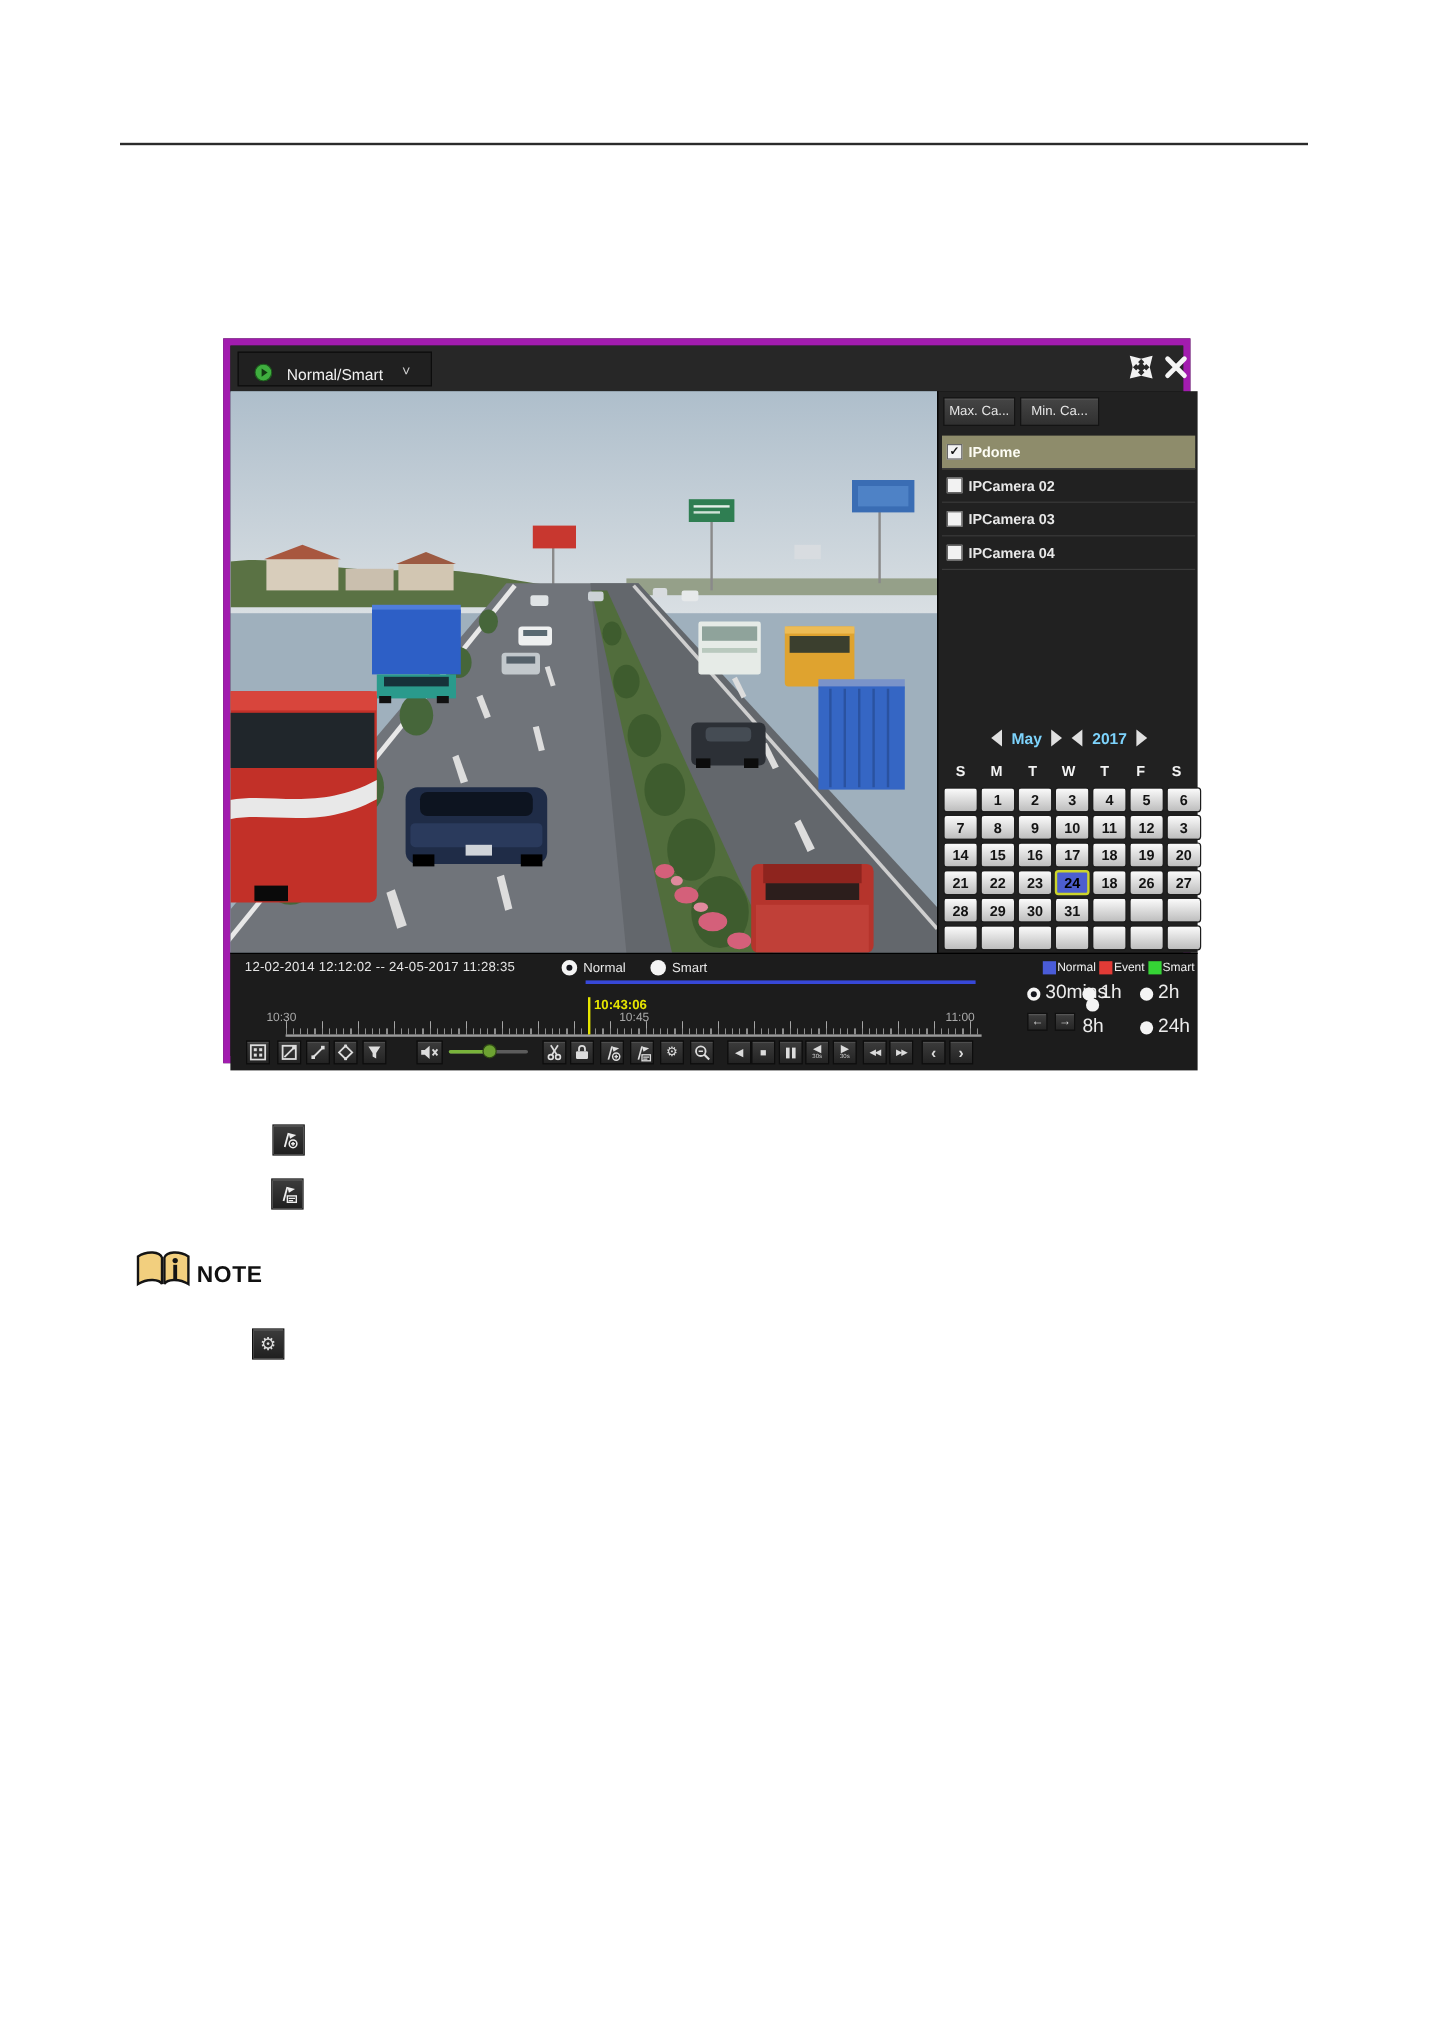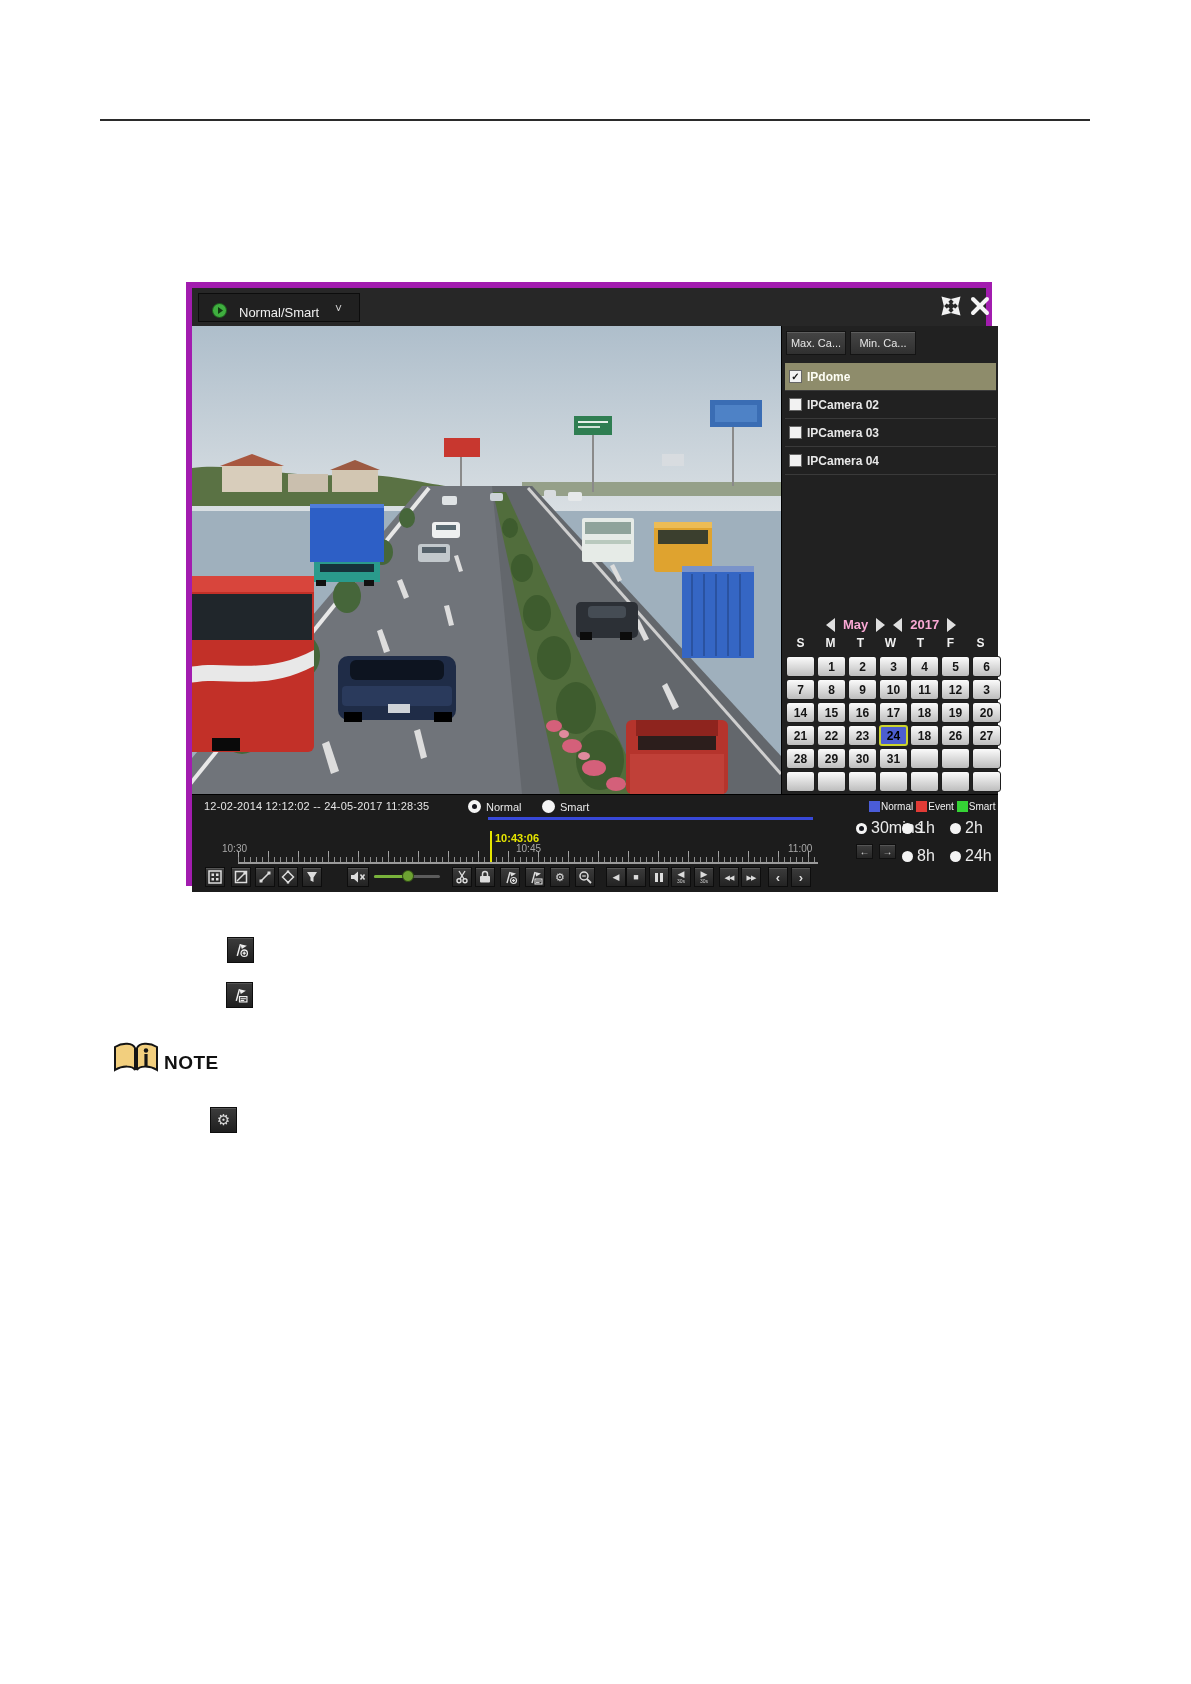--- a/index.html
+++ b/index.html
@@ -24,22 +24,22 @@
            box-shadow:inset 0 1px 0 #5d5d5d;color:#e6e6e6;font-size:11px;font-family:"Liberation Sans",sans-serif;
            padding:0;text-align:center;cursor:pointer;}
   .cam-btn.max{left:4px;top:5px;width:60px;} .cam-btn.min{left:68px;top:5px;width:66px;}
   #camera-list{position:absolute;left:3px;top:37px;width:211px;}
   .cam-row{height:27px;display:flex;align-items:center;gap:5px;border-bottom:1px solid #3a3a3a;padding-left:4px;
            color:#e8e8e8;font-size:12px;font-weight:bold;cursor:pointer;}
   .cam-row.checked{background:#8e8c6b;color:#fdfdf4;}
   .cb{width:11px;height:11px;background:#f2f2f2;border:1px solid #666;display:inline-flex;align-items:center;justify-content:center;
       font-size:10px;color:#111;line-height:1;}
   
-  .cal-header{position:absolute;left:4px;top:282px;width:210px;height:24px;display:flex;align-items:flex-end;
-              justify-content:center;gap:8px;font-weight:bold;font-size:13px;color:#f9a8d4;}
+  .cal-header{position:absolute;left:4px;top:282px;width:210px;height:24px;display:flex;align-items:flex-start;
+              justify-content:center;gap:8px;font-weight:bold;font-size:13px;color:#7dd3fc;}
   .tri{width:0;height:0;border-top:7px solid transparent;border-bottom:7px solid transparent;cursor:pointer;}
   .tri.l{border-right:9px solid #e0e0e0;} .tri.r{border-left:9px solid #e0e0e0;}
   #cal-weekdays{position:absolute;left:4px;top:308px;width:211px;display:grid;grid-template-columns:repeat(7,29px);gap:1px;}
   #cal-weekdays span{height:18px;display:flex;align-items:center;justify-content:center;font-weight:bold;font-size:12px;color:#f2f2f2;}
   #cal-grid{position:absolute;left:4px;top:330px;width:211px;display:grid;grid-template-columns:repeat(7,29px);
             grid-auto-rows:21px;gap:2px;}
   .day{background:linear-gradient(#fbfbfb,#bdbdbd);border:1px solid #1d1d1d;border-radius:3px;display:flex;
        align-items:center;justify-content:center;font-size:12px;font-weight:bold;color:#141414;box-sizing:border-box;cursor:pointer;}
   .day.empty{color:transparent;}
   .day.sel{background:#4c5ecf;border:2px solid #ccd42c;color:#000000;}
@@ -370,21 +370,21 @@
           <span>30mins</span>
         </span>
         <span class="int" style="left: 710px; top: 24px;">
           <span class="radio"></span>
           <span>1h</span>
         </span>
         <span class="int" style="left: 758px; top: 24px;">
           <span class="radio"></span>
           <span>2h</span>
         </span>
-        <span class="int" style="left: 710px; top: 52px;">
+        <span class="int" style="left: 710px; top: 37px; flex-direction: column;">
           <span class="radio"></span>
           <span>8h</span>
         </span>
         <span class="int" style="left: 758px; top: 52px;">
           <span class="radio"></span>
           <span>24h</span>
         </span>
       </div>
     <button class="pg-btn" style="left:664px;">←</button>
     <button class="pg-btn" style="left:687px;">→</button>

